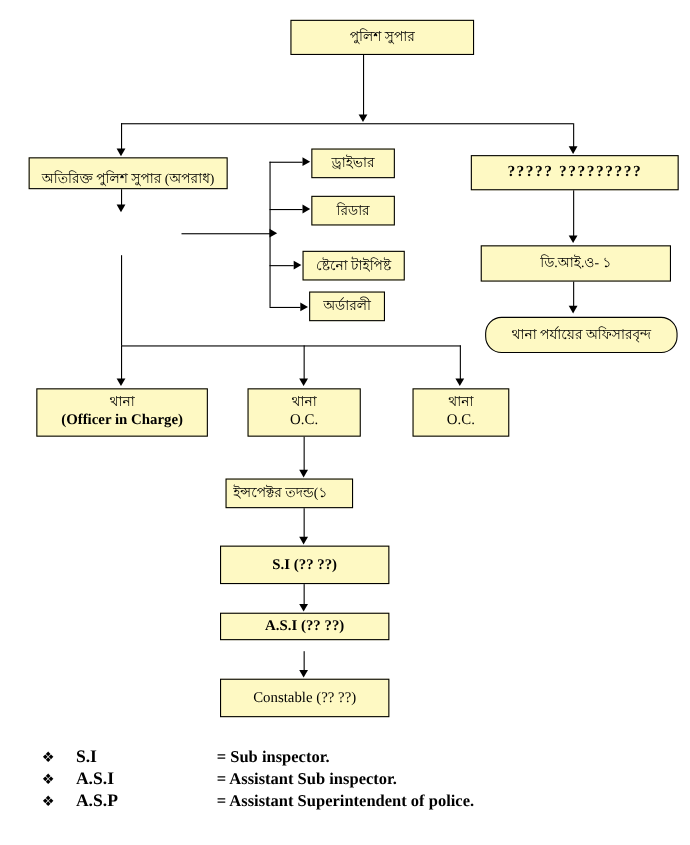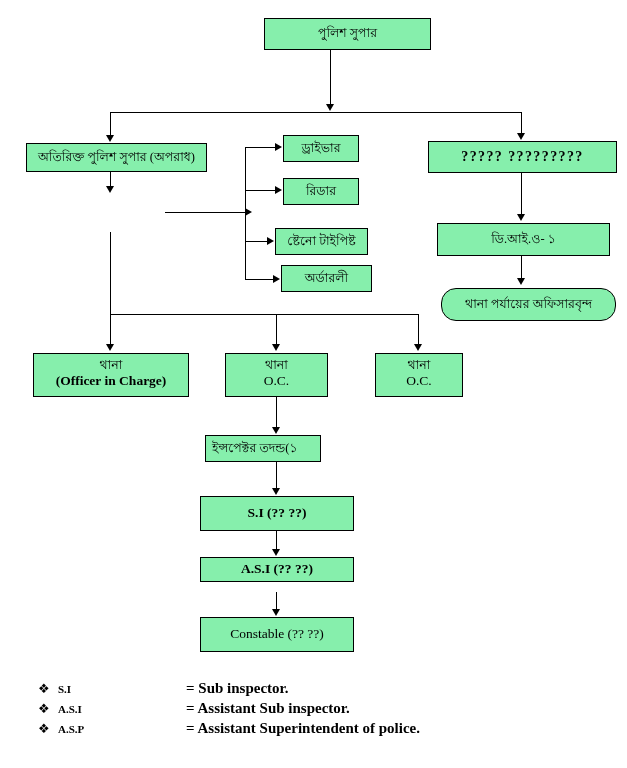--- a/index.html
+++ b/index.html
@@ -18,21 +18,21 @@
     height: 768px;
     background: #ffffff;
     overflow: hidden;
   }
 
   
   .box {
     position: absolute;
     box-sizing: border-box;
     border: 1.3px solid #000000;
-    background: #86efac;
+    background: #fef9c3;
     display: flex;
     flex-direction: column;
     align-items: center;
     justify-content: center;
     text-align: center;
     line-height: 1.22;
     font-size: 12.5px;
     padding: 1px 3px;
   }
   .box.top-text {
@@ -110,55 +110,56 @@
   }
   .legend-bullet {
     width: 20px;
     font-size: 13px;
     line-height: 1;
     color: #000;
   }
   .legend-abbr {
     width: 128px;
     font-weight: bold;
-    font-size: 11px;
+    font-size: 16px;
+    margin-left: 11px;
   }
   .legend-def {
     font-weight: bold;
     font-size: 15px;
     white-space: nowrap;
   }
 </style>
 </head>
 <body>
 
 <div id="canvas">
 
   <div class="box" style="left:264px; top:18px; width:167px; height:32px;">
     <span class="bn">পুলিশ সুপার</span>
   </div>
 
-  <div class="box" style="left:26px; top:143px; width:181px; height:29px;">
+  <div class="box" style="left:26px; top:143px; width:181px; height:29px;justify-content:flex-end;">
     <span class="bn">অতিরিক্ত পুলিশ সুপার (অপরাধ)</span>
   </div>
 
 
   <div class="box" style="left:283px; top:135px; width:76px; height:27px;">
     <span class="bn">ড্রাইভার</span>
   </div>
 
   <div class="box" style="left:275px; top:228px; width:93px; height:27px;">
     <span class="bn">ষ্টেনো টাইপিষ্ট</span>
   </div>
 
   <div class="box" style="left:283px; top:178px; width:76px; height:27px;">
     <span class="bn">রিডার</span>
   </div>
 
-  <div class="box" style="left:281px; top:265px; width:91px; height:27px;">
+  <div class="box" style="left:281px; top:265px; width:69px; height:27px;">
     <span class="bn">অর্ডারলী</span>
   </div>
 
   <div class="box" style="left:428px; top:141px; width:189px; height:32px;">
     <span class="qmarks">????? ?????????</span>
   </div>
 
   <div class="box" style="left:437px; top:223px; width:173px; height:33px;">
     <span class="bn">ডি.আই.ও- ১</span>
   </div>

